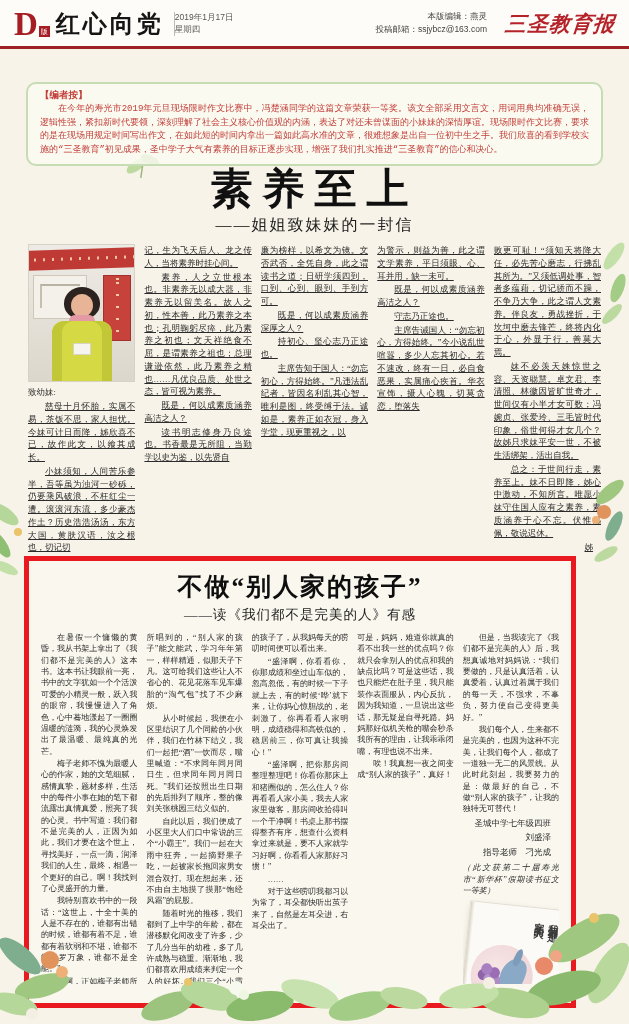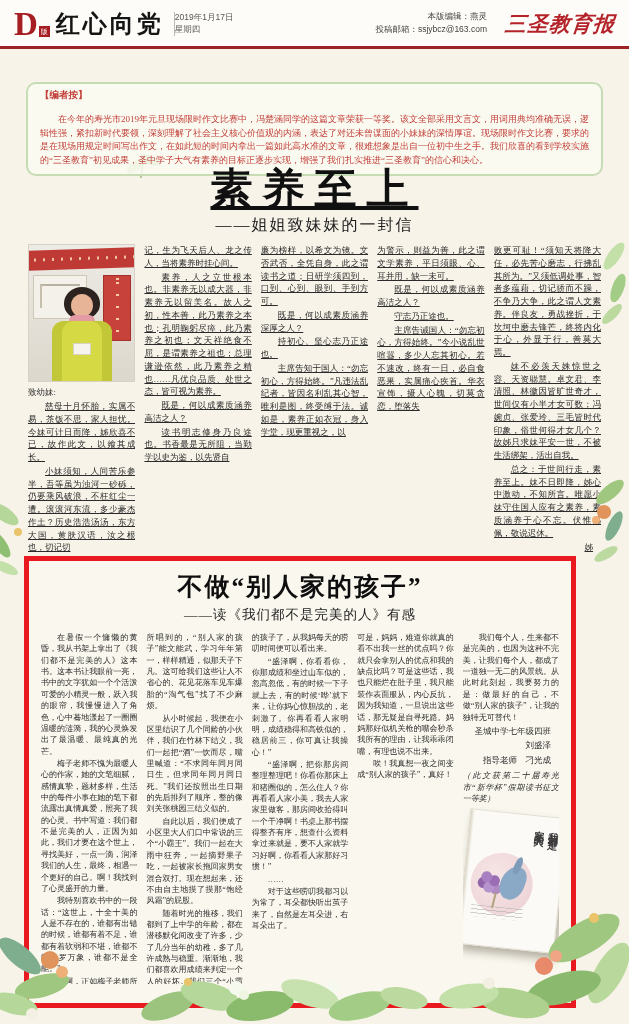--- a/index.html
+++ b/index.html
@@ -17,24 +17,24 @@
               font-family:"Liberation Sans",sans-serif;line-height:1.4;}
   .hdr-right{display:flex;align-items:flex-start;gap:18px;}
   .contact{text-align:right;font-size:8.5px;color:#444;font-family:"Liberation Sans",sans-serif;line-height:1.5;}
   .masthead{font-size:21px;font-weight:bold;font-style:italic;color:#b5232a;letter-spacing:1px;
             transform:skewX(-5deg);font-family:"Liberation Serif",serif;}
   .red-rule{position:absolute;top:46px;left:0;right:0;height:3px;background:#9e2126;z-index:6;}
   
   .editor-box{position:absolute;top:82px;left:26px;width:577px;box-sizing:border-box;z-index:3;
               border:2px solid #c6dcb4;border-radius:10px;padding:5px 12px 7px;background:rgba(252,250,242,.85);}
   .editor-label{color:#c2403a;font-weight:bold;font-size:9.5px;}
-  .editor-body{color:#c2403a;font-size:9px;line-height:1.5;text-indent:2em;text-align:justify;margin:11px 0 0;}
+  .editor-body{color:#c2403a;font-size:9px;line-height:1.5;text-indent:2em;text-align:justify;margin:1px 0 0;font-family:Liberation Mono, monospace;}
   
   .a1-head{position:absolute;top:166px;left:0;right:0;text-align:center;z-index:3;}
-  .a1-title{font-size:42px;font-weight:900;letter-spacing:10px;color:#101010;line-height:1.1;text-decoration:underline;}
+  .a1-title{font-size:42px;font-weight:900;letter-spacing:10px;color:#101010;line-height:1.1;}
   .a1-sub{font-size:16px;color:#1d1d1d;margin-top:3px;letter-spacing:2px;}
   .a1-cols{position:absolute;top:244px;left:28px;width:573px;height:310px;display:flex;gap:9px;z-index:3;}
   .col{flex:1;overflow:hidden;}
   .flow p.para{margin:0 0 1px;text-indent:2em;text-align:justify;}
   .flow p.cont{text-indent:0;}
   .a1 .flow{font-size:8.5px;line-height:1.5;text-decoration:underline;}
   .salutation{font-size:8.5px;margin:5px 0 1px;}
   .sign-line{text-align:right;font-size:8.5px;line-height:1.7;padding-right:8px;}
   .a2 .sign-line{font-weight:normal;font-size:8.5px;}
   .award-note{font-size:8px;line-height:1.45;margin-top:3px;text-align:justify;font-style:italic;}
@@ -211,20 +211,21 @@
           </div>
       </div>
       <div class="col">
         <div class="flow">
             <p class="para cont">可是，妈妈，难道你就真的看不出我一丝的优点吗？你就只会拿别人的优点和我的缺点比吗？可是这些话，我也只能烂在肚子里，我只能装作表面服从，内心反抗，因为我知道，一旦说出这些话，那无疑是自寻死路。妈妈那好似机关枪的嘴会秒杀我所有的理由，让我乖乖闭嘴，有理也说不出来。</p>
             <p class="para">唉！我真想一夜之间变成“别人家的孩子”，真好！</p>
           </div>
       </div>
       <div class="col">
         <div class="flow">
+            <p class="para">但是，当我读完了《我们都不是完美的人》后，我想真诚地对妈妈说：“我们要做的，只是认真活着，认真爱着，认真过着属于我们的每一天，不强求，不辜负，努力使自己变得更美好。”</p>
             <p class="para">我们每个人，生来都不是完美的，也因为这种不完美，让我们每个人，都成了一道独一无二的风景线。从此时此刻起，我要努力的是：做最好的自己，不做“别人家的孩子”，让我的独特无可替代！</p>
             <div class="sign-line">圣城中学七年级四班　刘盛泽</div>
             <div class="sign-line">指导老师　刁光成</div>
             <div class="award-note">（此文获第二十届寿光市“新华杯”假期读书征文一等奖）</div>
           </div>
         <div class="book">
           <div class="book-title-v">
             <span>我们都不是</span>
             <span>完美的人</span>
           </div>

